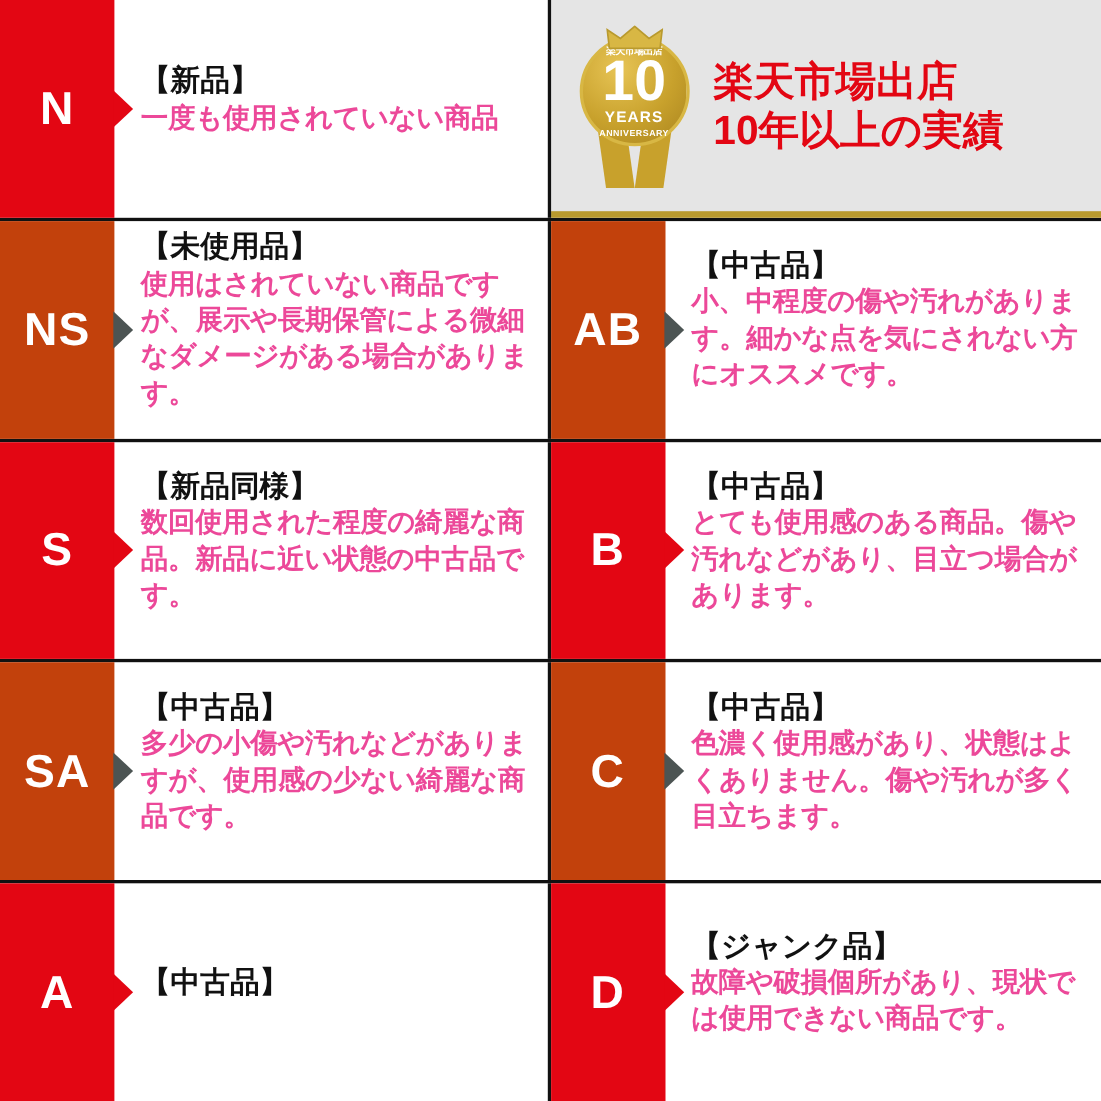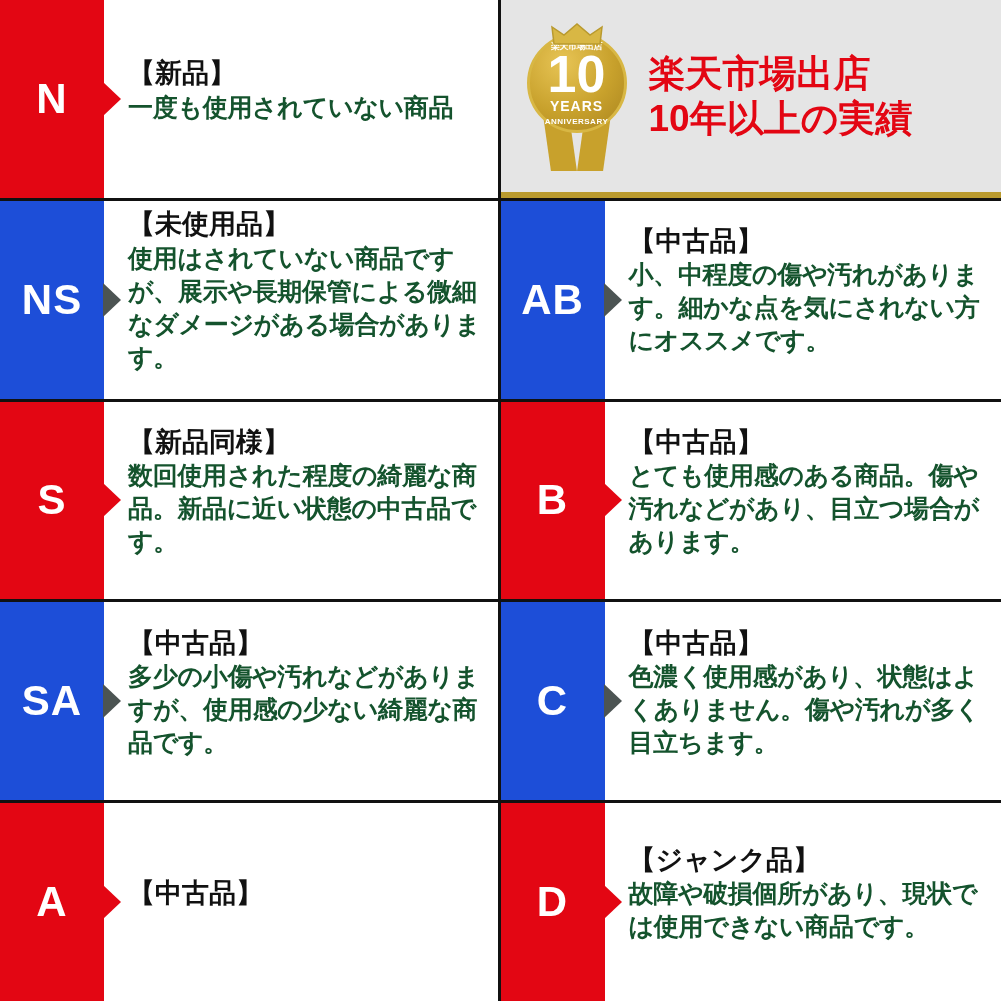--- a/index.html
+++ b/index.html
@@ -51,21 +51,21 @@
   .rank {
     position: relative;
     width: 104px;
     flex: 0 0 104px;
     display: flex;
     align-items: center;
     justify-content: center;
     box-sizing: border-box;
   }
   .rank.red { background: #e30613; }
-  .rank.gray { background: #1d4ed8; }
+  .rank.gray { background: #c2410c; }
   .rank-label {
     color: #ffffff;
     font-size: 42px;
     font-weight: bold;
     letter-spacing: 1px;
     line-height: 1;
     z-index: 2;
   }
   
   .rank .arrow {
@@ -93,21 +93,21 @@
     min-width: 0;
   }
   .desc-title {
     color: #111111;
     font-size: 27px;
     font-weight: bold;
     line-height: 1.28;
     white-space: nowrap;
   }
   .desc-body {
-    color: #14532d;
+    color: #ec4899;
     font-size: 25px;
     font-weight: bold;
     line-height: 1.32;
     letter-spacing: -0.3px;
   }
 
   
   .banner {
     width: 50%;
     box-sizing: border-box;

